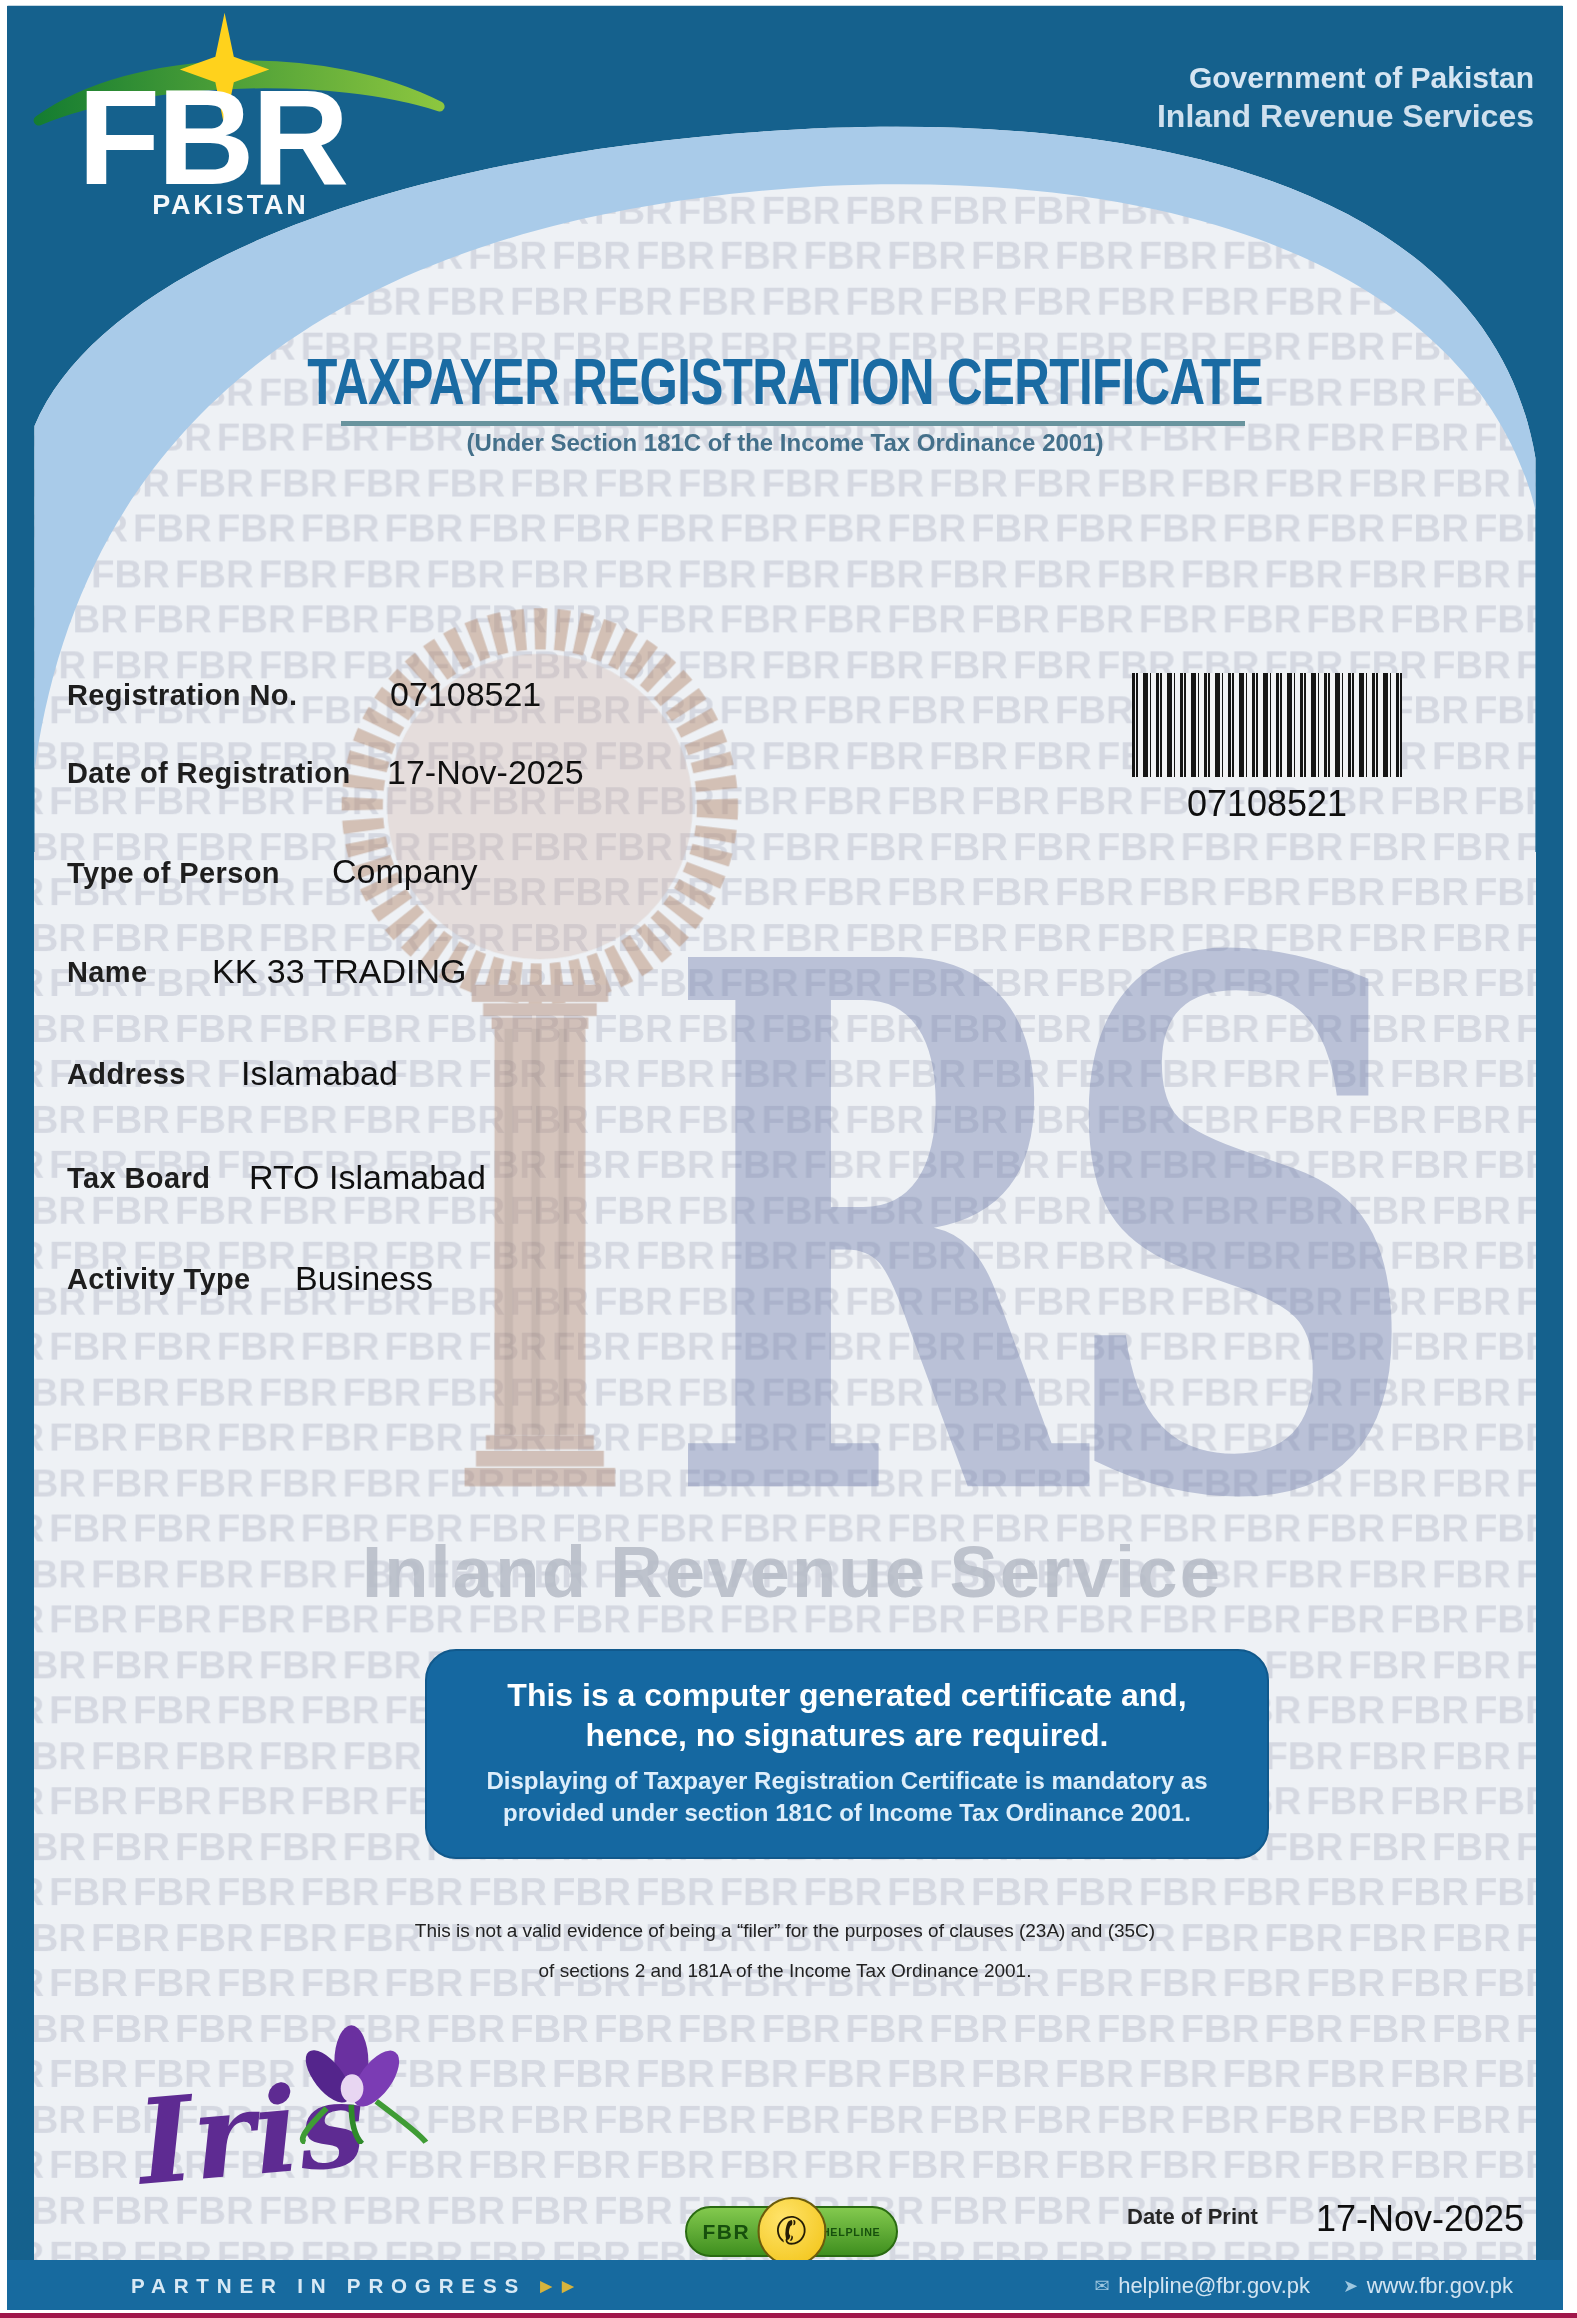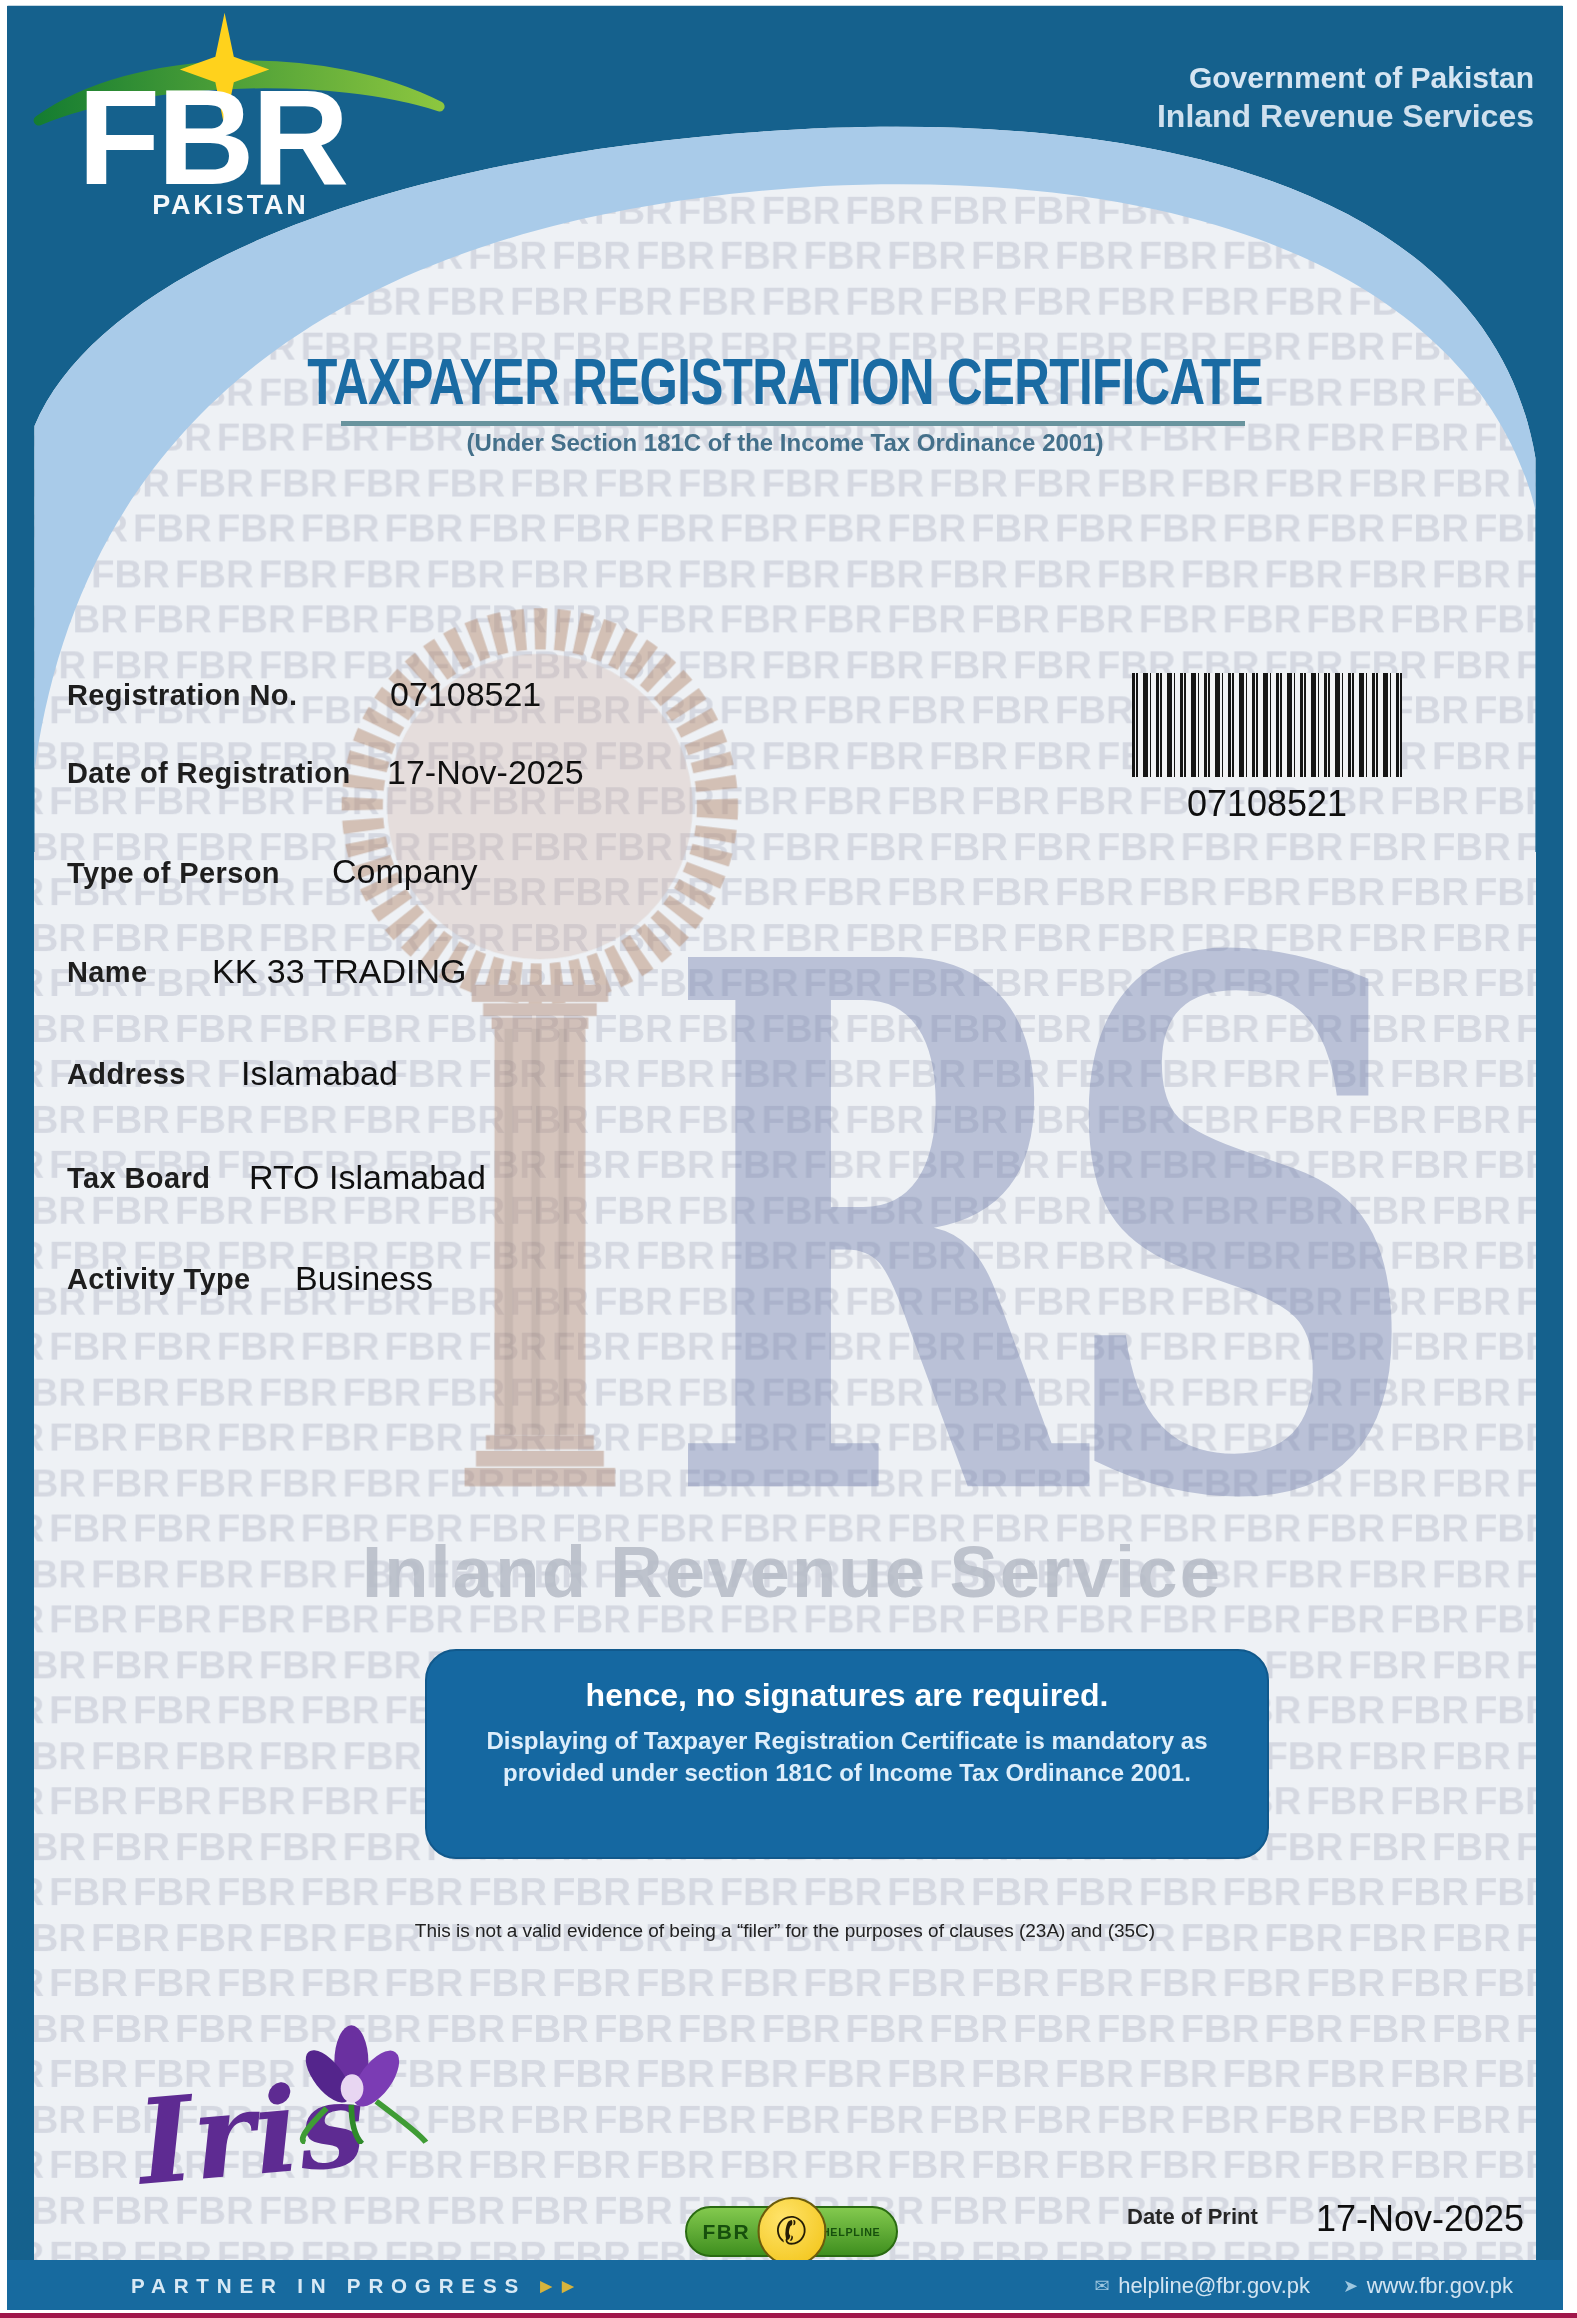--- a/index.html
+++ b/index.html
@@ -165,30 +165,32 @@
   <span class="fvalue" style="left:249px; top:1158px;">RTO Islamabad</span>
 
   <span class="flabel" style="left:67px; top:1263px;">Activity Type</span>
   <span class="fvalue" style="left:295px; top:1259px;">Business</span>
 
   <div class="barcode"></div>
   <div class="barcode-num">07108521</div>
 
   <div class="notice">
     <div class="notice-main">
+      <div>This is a computer generated certificate and,</div>
       <div>hence, no signatures are required.</div>
     </div>
     <div class="notice-sub">
       <div>Displaying of Taxpayer Registration Certificate is mandatory as</div>
       <div>provided under section 181C of Income Tax Ordinance 2001.</div>
     </div>
   </div>
 
   <div class="disc">
     <div>This is not a valid evidence of being a “filer” for the purposes of  clauses (23A) and (35C)</div>
+    <div>of sections 2 and 181A of the Income Tax Ordinance 2001.</div>
   </div>
 
   <div class="iris">
     <span class="iris-text">Iris</span>
     <svg class="iris-flower" width="156" height="121" viewBox="0 0 220 170">
       <path d="M60,120 C30,150 20,165 30,168" stroke="#3f9c35" stroke-width="8" fill="none"></path>
       <path d="M130,110 C170,140 195,160 200,168" stroke="#3f9c35" stroke-width="8" fill="none"></path>
       <path d="M95,115 C95,140 100,160 110,170" stroke="#2f8a2a" stroke-width="8" fill="none"></path>
       <ellipse cx="95" cy="55" rx="24" ry="52" fill="#6a30a0"></ellipse>
       <ellipse cx="62" cy="75" rx="20" ry="44" fill="#54258c" transform="rotate(-38 62 75)"></ellipse>

